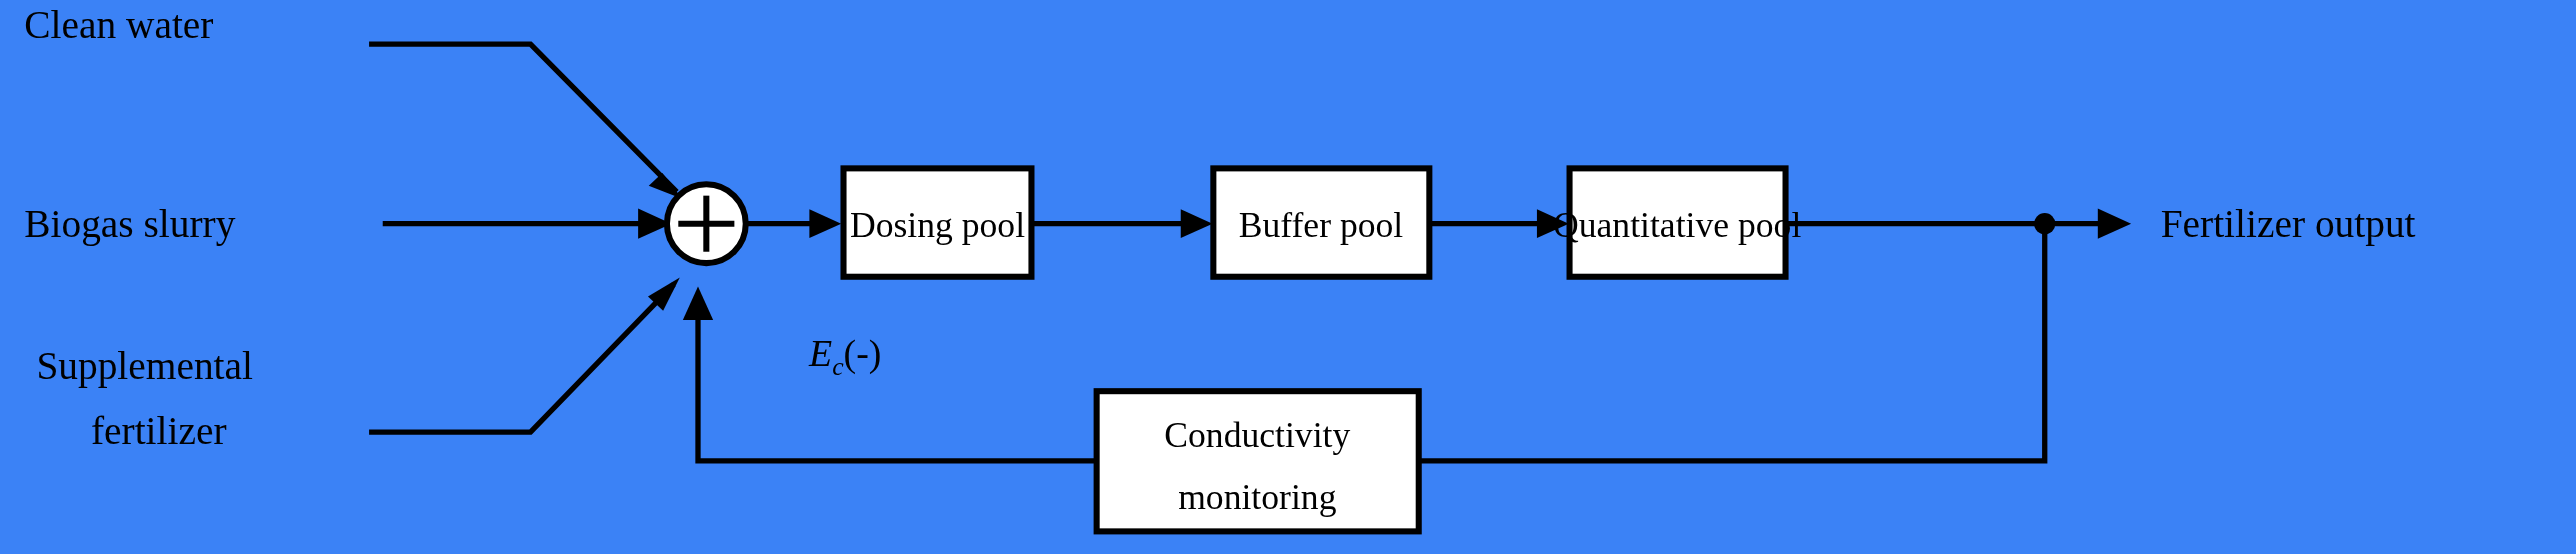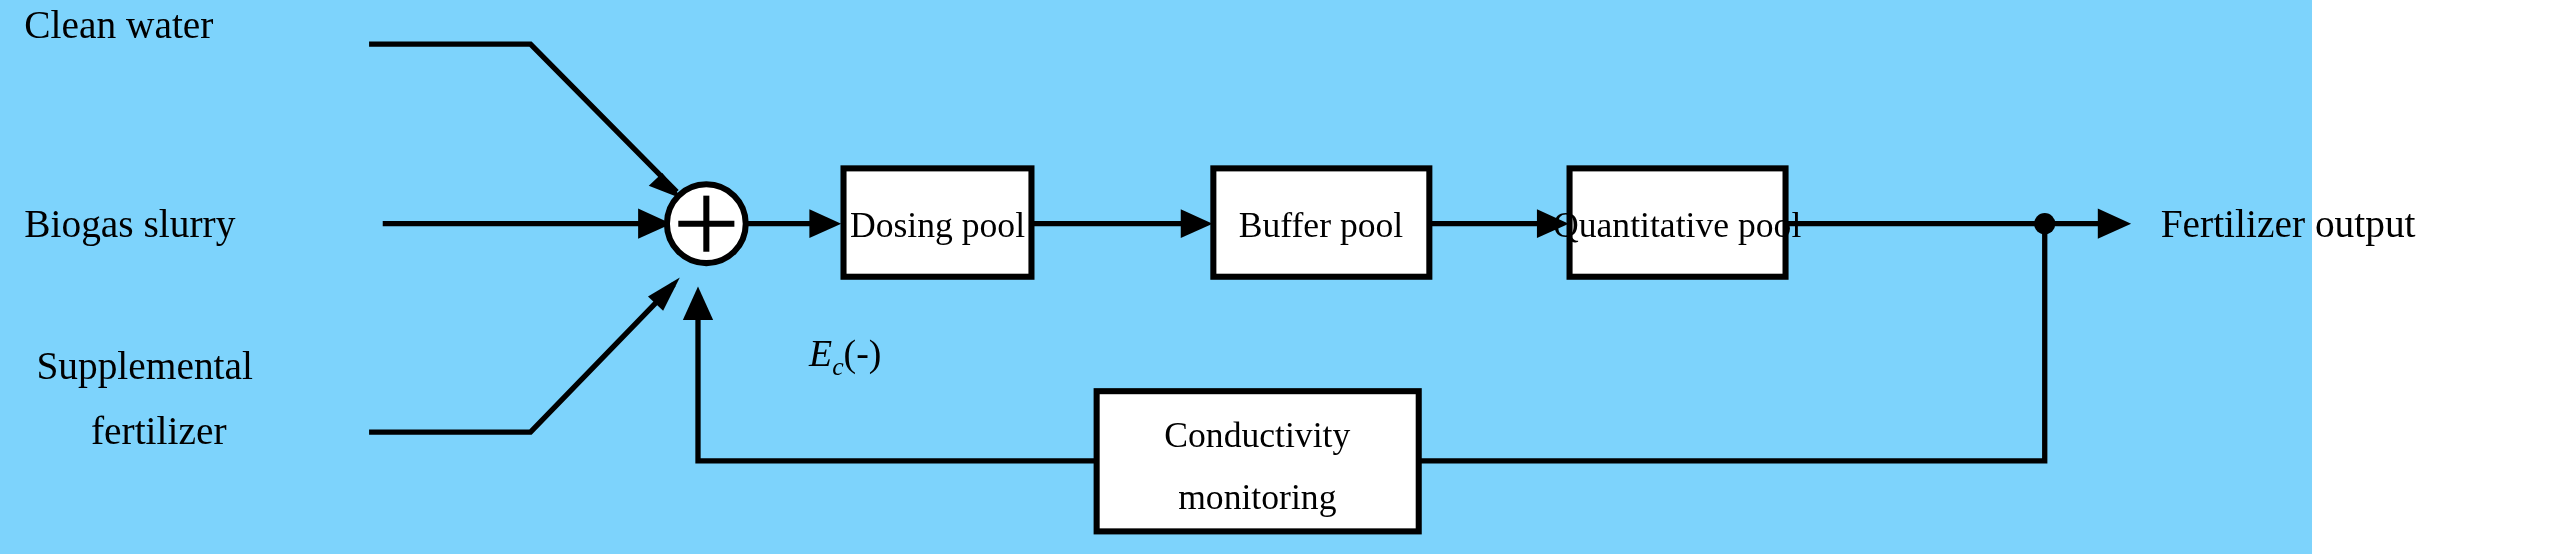--- a/index.html
+++ b/index.html
@@ -9,23 +9,23 @@
     background: #ffffff;
   }
   body {
     width: 2576px;
     height: 555px;
     overflow: hidden;
     font-family: "Liberation Serif", "DejaVu Serif", serif;
   }
   #diagram-root {
     position: relative;
-    width: 2312px;
+    width: 2576px;
     height: 555px;
-    background: #7dd3fc;
+    background: #3b82f6;
   }
   svg#block-diagram {
     display: block;
     width: 2576px;
     height: 555px;
   }
   .wire {
     stroke: #000000;
     stroke-width: 7;
     fill: none;

